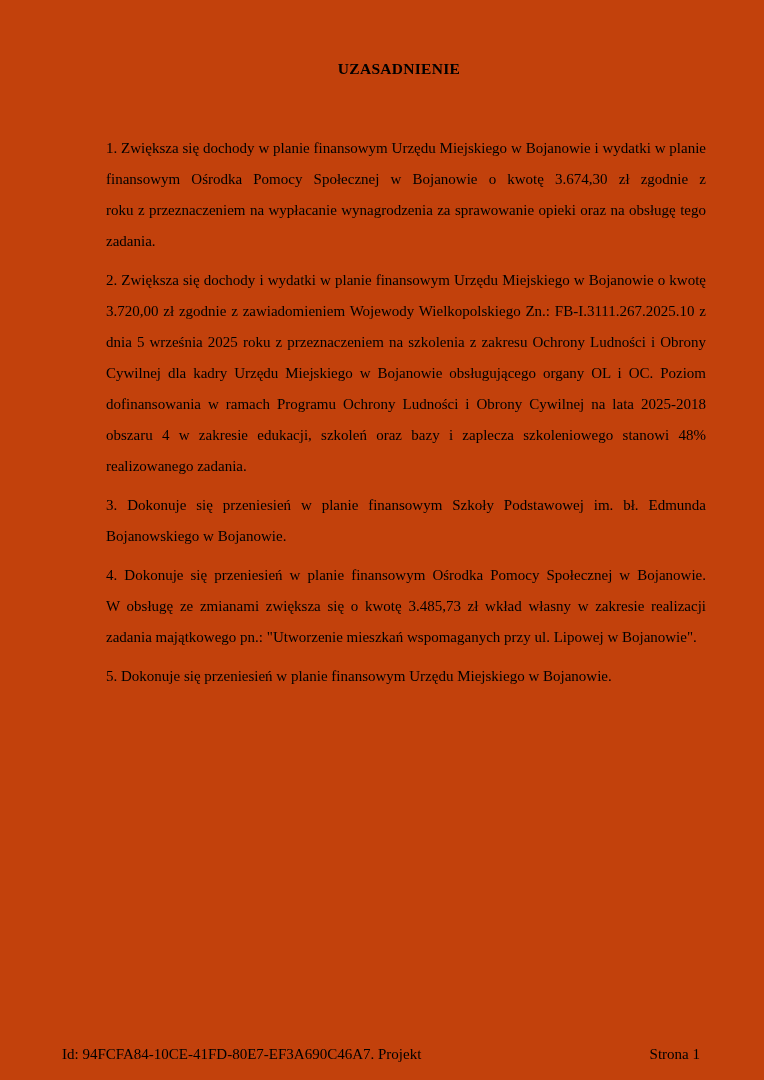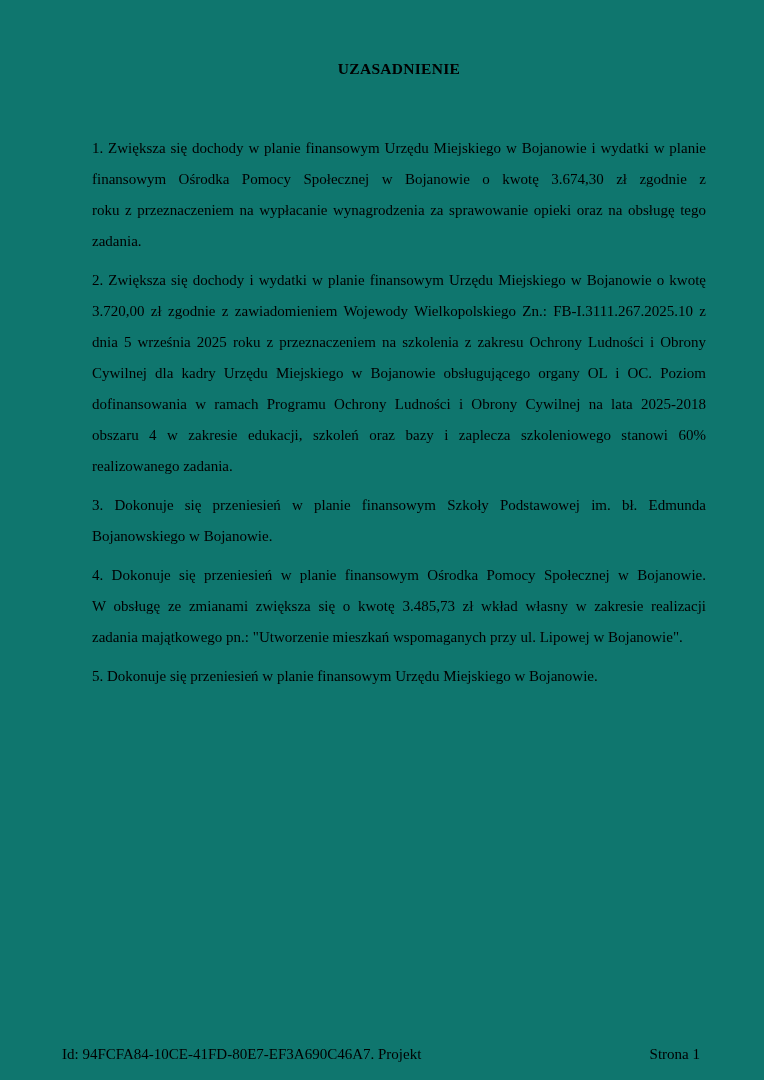--- a/index.html
+++ b/index.html
@@ -4,21 +4,21 @@
 <style>
   html, body {
     margin: 0;
     padding: 0;
     background: #ffffff;
   }
   .page {
     position: relative;
     width: 764px;
     height: 1080px;
-    background: #0f766e;
+    background: #c2410c;
     color: #000000;
     font-family: "Liberation Serif", "DejaVu Serif", serif;
     overflow: hidden;
   }
   .doc-title {
     position: absolute;
     top: 60px;
     left: 92px;
     width: 614px;
     text-align: center;
@@ -27,21 +27,21 @@
     letter-spacing: 0.3px;
   }
   .body-text {
     position: absolute;
     top: 133px;
     left: 92px;
     width: 614px;
     font-size: 15px;
   }
   .para {
-    margin: 0 0 8px 0;
+    margin: 0 0 8px 14px;
     padding: 0;
     font-family: Liberation Serif, serif;
   }
   .line {
     height: 31px;
     line-height: 31px;
     white-space: normal;
     text-align: left;
   }
   .line.just {
@@ -73,21 +73,21 @@
         <div class="line just">finansowym Ośrodka Pomocy Społecznej w Bojanowie o kwotę 3.674,30 zł zgodnie z</div>
         <div class="line just">roku z przeznaczeniem na wypłacanie wynagrodzenia za sprawowanie opieki oraz na obsługę tego</div>
         <div class="line">zadania.</div>
       </div>
       <div class="para">
         <div class="line just">2. Zwiększa się dochody i wydatki w planie finansowym Urzędu Miejskiego w Bojanowie o kwotę</div>
         <div class="line just">3.720,00 zł zgodnie z zawiadomieniem Wojewody Wielkopolskiego Zn.: FB-I.3111.267.2025.10 z</div>
         <div class="line just">dnia 5 września 2025 roku z przeznaczeniem na szkolenia z zakresu Ochrony Ludności i Obrony</div>
         <div class="line just">Cywilnej dla kadry Urzędu Miejskiego w Bojanowie obsługującego organy OL i OC. Poziom</div>
         <div class="line just">dofinansowania w ramach Programu Ochrony Ludności i Obrony Cywilnej na lata 2025-2018</div>
-        <div class="line just">obszaru 4 w zakresie edukacji, szkoleń oraz bazy i zaplecza szkoleniowego stanowi 60%</div>
+        <div class="line just">obszaru 4 w zakresie edukacji, szkoleń oraz bazy i zaplecza szkoleniowego stanowi 48%</div>
         <div class="line">realizowanego zadania.</div>
       </div>
       <div class="para">
         <div class="line just">3. Dokonuje się przeniesień w planie finansowym Szkoły Podstawowej im. bł. Edmunda</div>
         <div class="line">Bojanowskiego w Bojanowie.</div>
       </div>
       <div class="para">
         <div class="line just">4. Dokonuje się przeniesień w planie finansowym Ośrodka Pomocy Społecznej w Bojanowie.</div>
         <div class="line just">W obsługę ze zmianami zwiększa się o kwotę 3.485,73 zł wkład własny w zakresie realizacji</div>
         <div class="line">zadania majątkowego pn.: "Utworzenie mieszkań wspomaganych przy ul. Lipowej w Bojanowie".</div>

